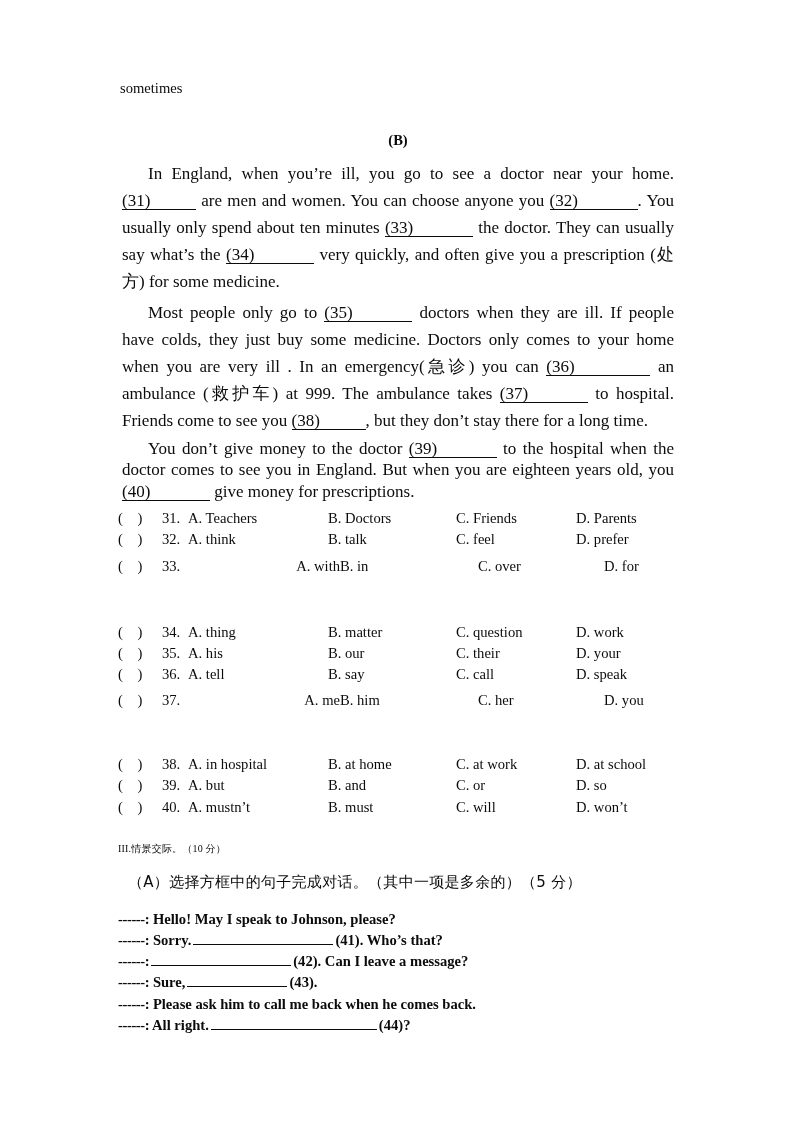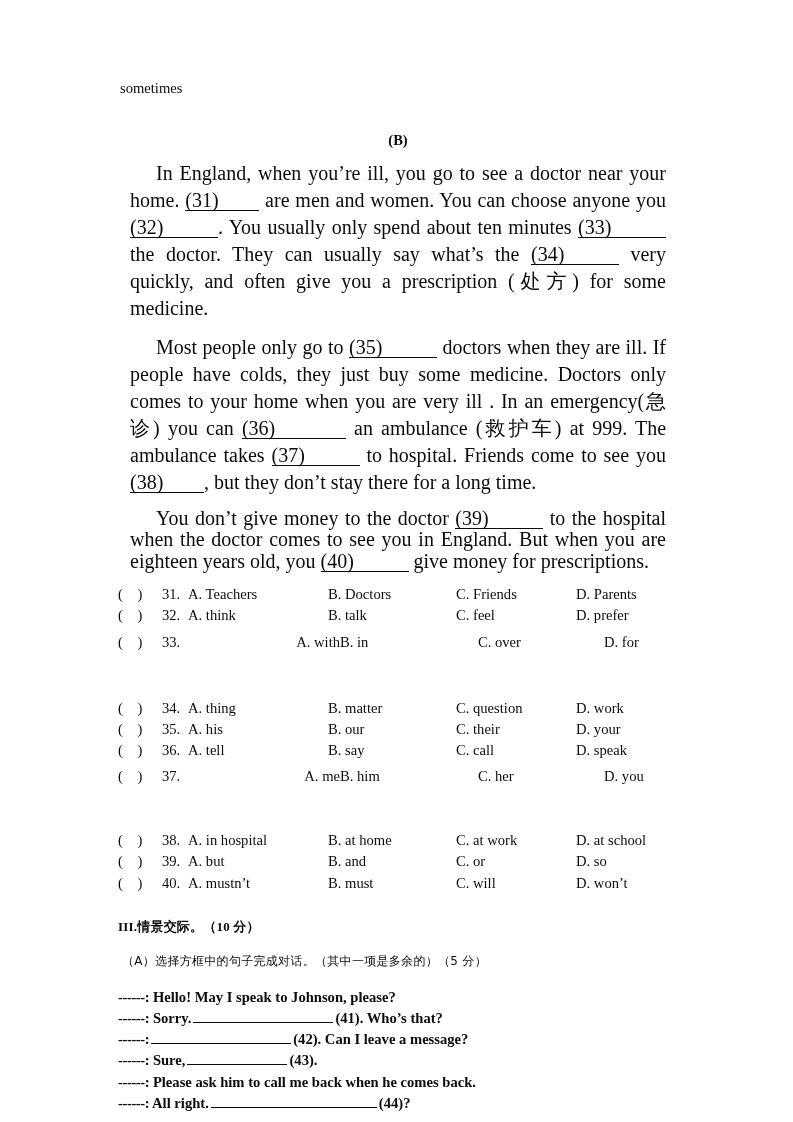--- a/index.html
+++ b/index.html
@@ -38,24 +38,24 @@
   .sec-b {
     text-align: center;
     font-weight: bold;
     font-size: 14.6px;
     margin-top: 36px;
     margin-bottom: 0;
   }
 
   
   .para {
-    font-size: 20px;
+    font-size: 17px;
     text-align: justify;
     text-align-last: left;
-    margin: 12px;
+    margin: 4px;
   }
   .para.p1 { margin-top: 11px; }
   .p-indent { display: inline-block; width: 26px; }
 
   
   .lh-wide  { line-height: 27px; }
   .lh-norm  { line-height: 21.5px; }
 
   
   .blank {
@@ -88,30 +88,30 @@
   .mc-row.wide .mc-a { width: 148px; flex: 0 0 148px; text-align: right; }
   .mc-row.wide .mc-b { width: 138px; flex: 0 0 138px; }
   .mc-row.wide .mc-c { width: 126px; flex: 0 0 126px; }
   .mc-row.wide .mc-num { width: 30px; flex: 0 0 30px; }
   .gap-a { height: 40px; }
   .gap-b { height: 38px; }
 
   
   .sec3 {
     margin-top: 24px;
-    font-weight: bold;
-    font-size: 13px;
+    font-weight: normal;
+    font-size: 10px;
     font-family: "Liberation Serif", "DejaVu Sans", sans-serif;
     letter-spacing: 0.2px;
   }
 
   .sub-a {
     margin-top: 17px;
-    margin-left: 4px;
-    font-size: 12px;
+    margin-left: 10px;
+    font-size: 15px;
     font-family: "DejaVu Sans", sans-serif;
     letter-spacing: 0.3px;
   }
 
   .dialog { margin-top: 17px; font-weight: bold; }
   .dlg-line {
     font-size: 14.6px;
     line-height: 21.2px;
     white-space: nowrap;
   }

